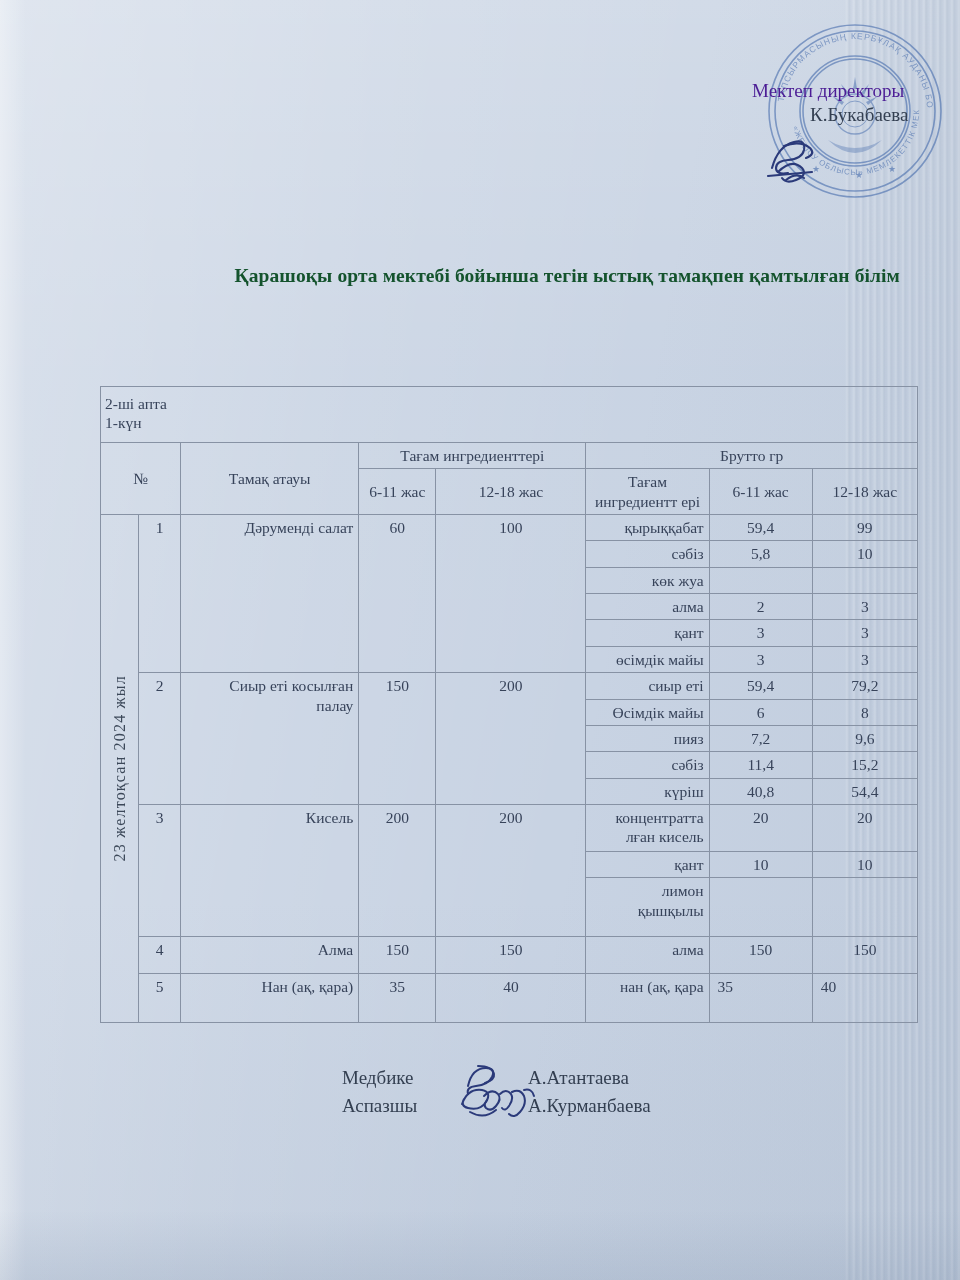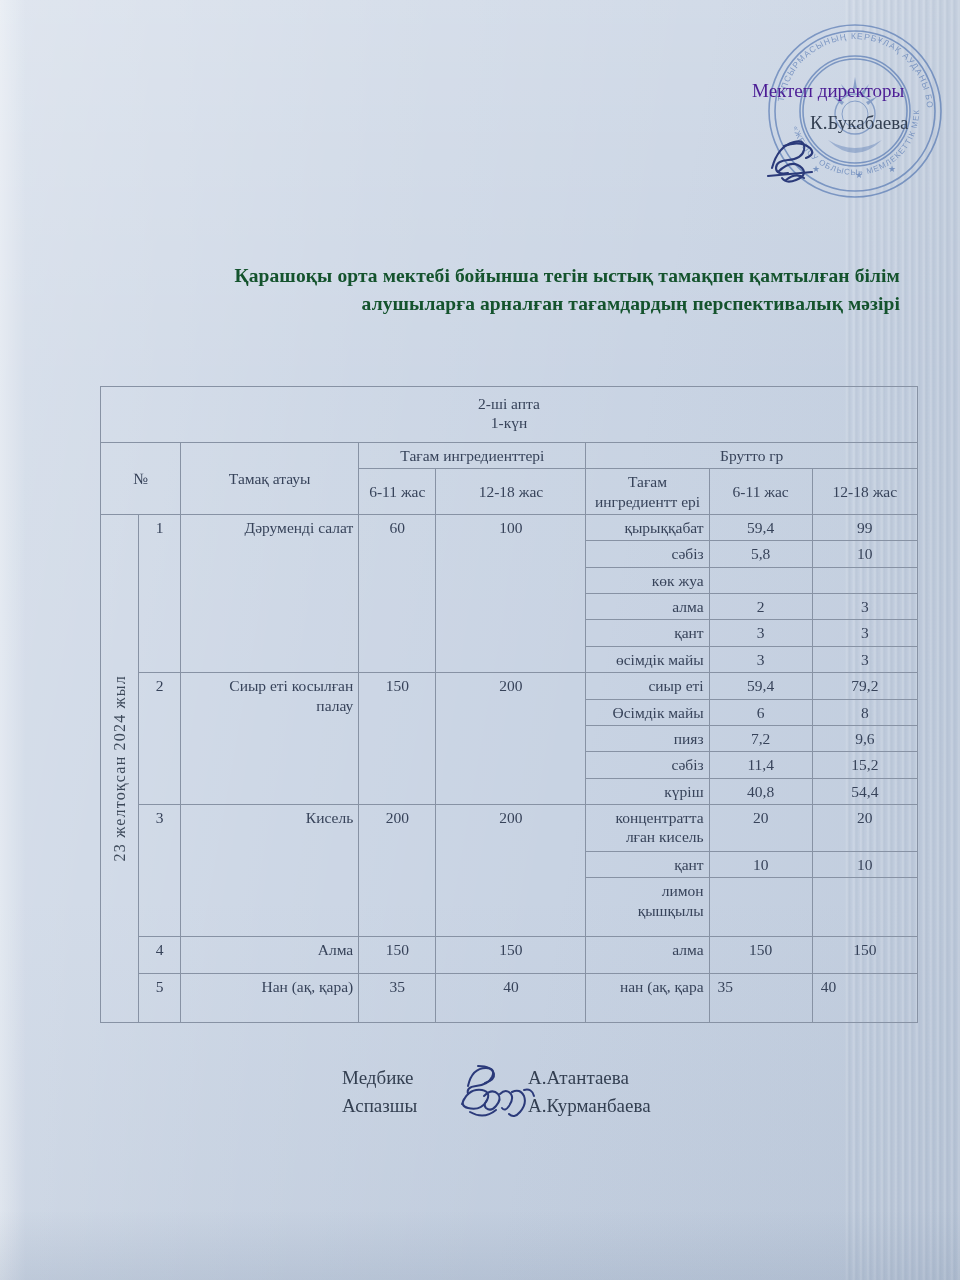--- a/index.html
+++ b/index.html
@@ -71,21 +71,21 @@
     white-space: nowrap;
   }
   .approval-role {
     font-size: 19px;
     margin-top: 4px;
     color: #4c1d95;
     white-space: nowrap;
   }
   .approval-name {
     font-size: 19px;
-    margin-top: 10px;
+    margin-top: 2px;
     margin-left: 58px;
     color: #333f51;
     white-space: nowrap;
   }
 
   .stamp {
     position: absolute;
     left: 766px;
     top: 22px;
     width: 178px;
@@ -133,21 +133,21 @@
     border: 1px solid #8792a4;
     padding: 3px 5px;
     font-size: 15.5px;
     font-weight: normal;
     color: #37435a;
     vertical-align: top;
     line-height: 1.25;
     background: transparent;
   }
   .c-week {
-    text-align: center;
+    text-align: left;
     font-size: 16px;
     padding: 7px 4px 9px 4px !important;
     line-height: 1.5;
   }
   .hdr {
     text-align: center;
     font-weight: bold;
     vertical-align: middle !important;
   }
   .hdr-sub {
@@ -270,21 +270,20 @@
     <path d="M8 40 q6 -22 22 -26 q12 -3 10 8 q-2 9 -16 10 q-12 1 -12 8 q0 7 12 5"></path>
     <path d="M20 18 q16 -6 26 2 q6 6 -4 10"></path>
     <path d="M14 44 q14 -14 24 -4 q6 7 -6 12 q-10 4 -14 -2"></path>
     <path d="M4 48 l44 -4"></path>
     <path d="M22 52 q10 -8 18 -2"></path>
   </g>
 </svg>
 
 <div class="doc-title">
   <div>Қарашоқы орта мектебі бойынша тегін ыстық тамақпен қамтылған білім</div>
-  <div>алушыларға арналған тағамдардың перспективалық мәзірі</div>
 </div>
 
 <div class="table-wrap">
   <table class="menu">
     <colgroup>
       <col style="width:38px">
       <col style="width:42px">
       <col style="width:178px">
       <col style="width:77px">
       <col style="width:150px">

